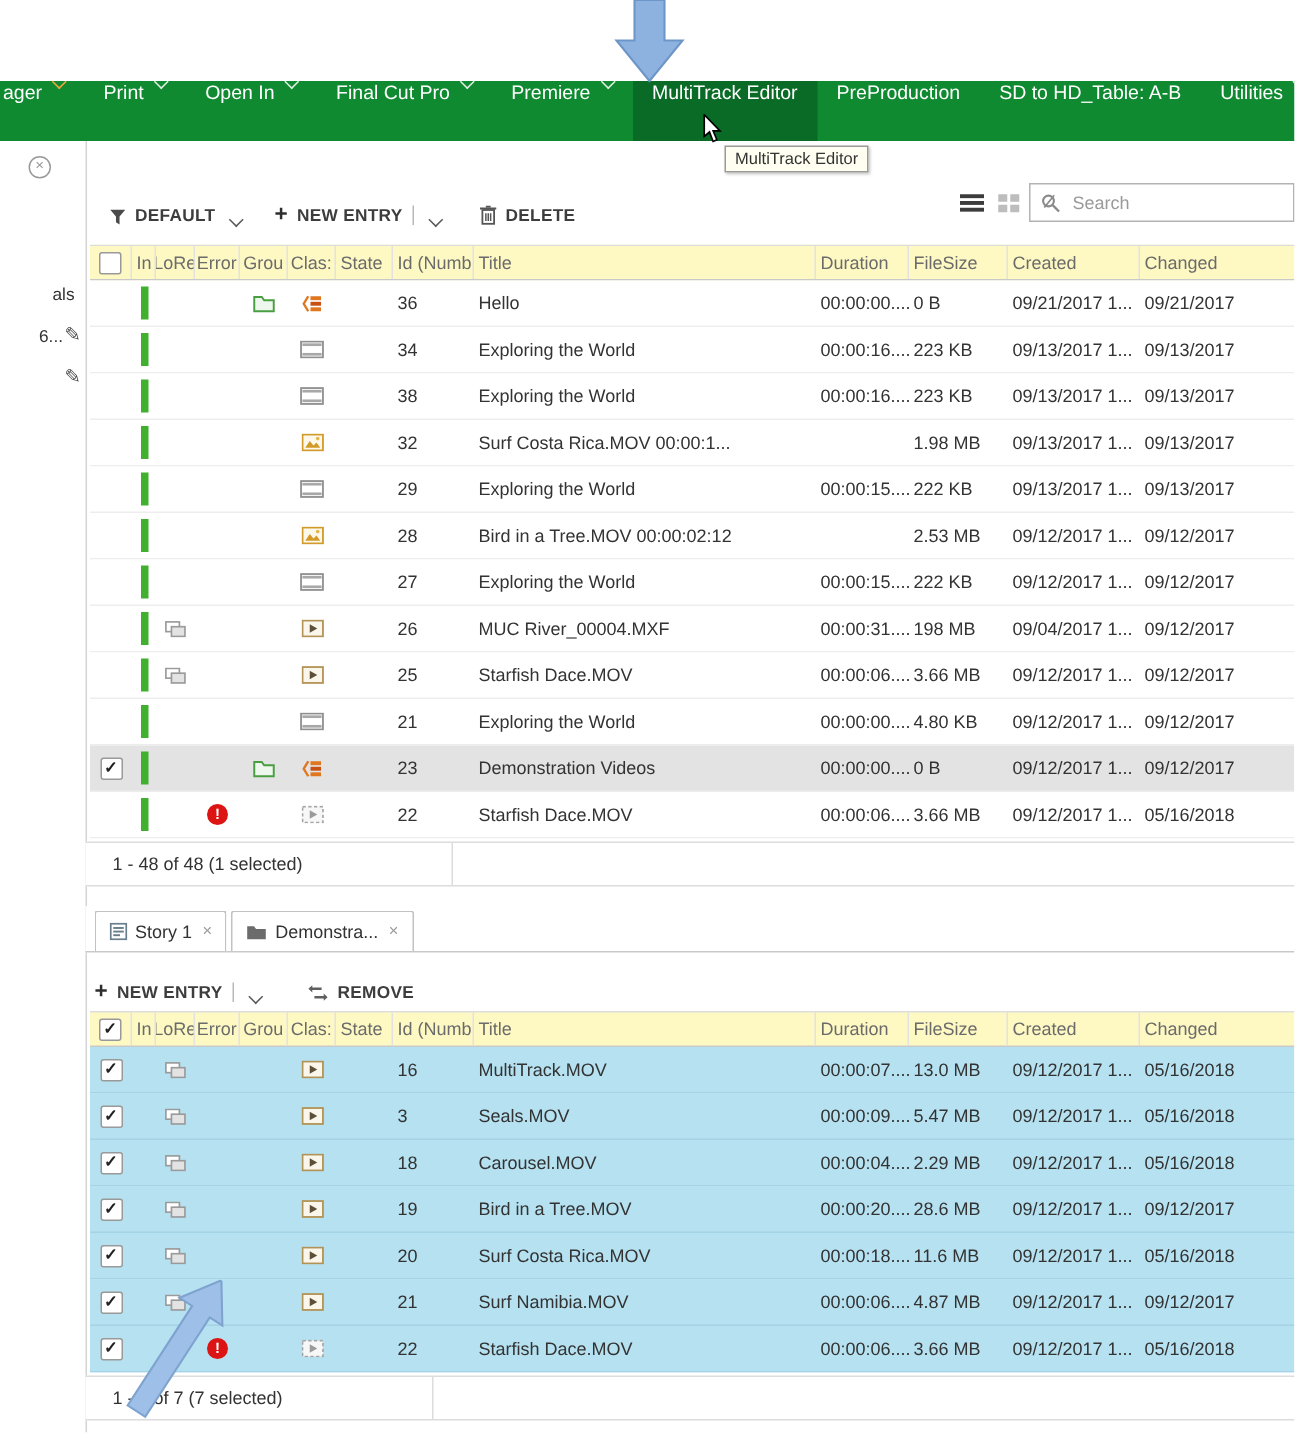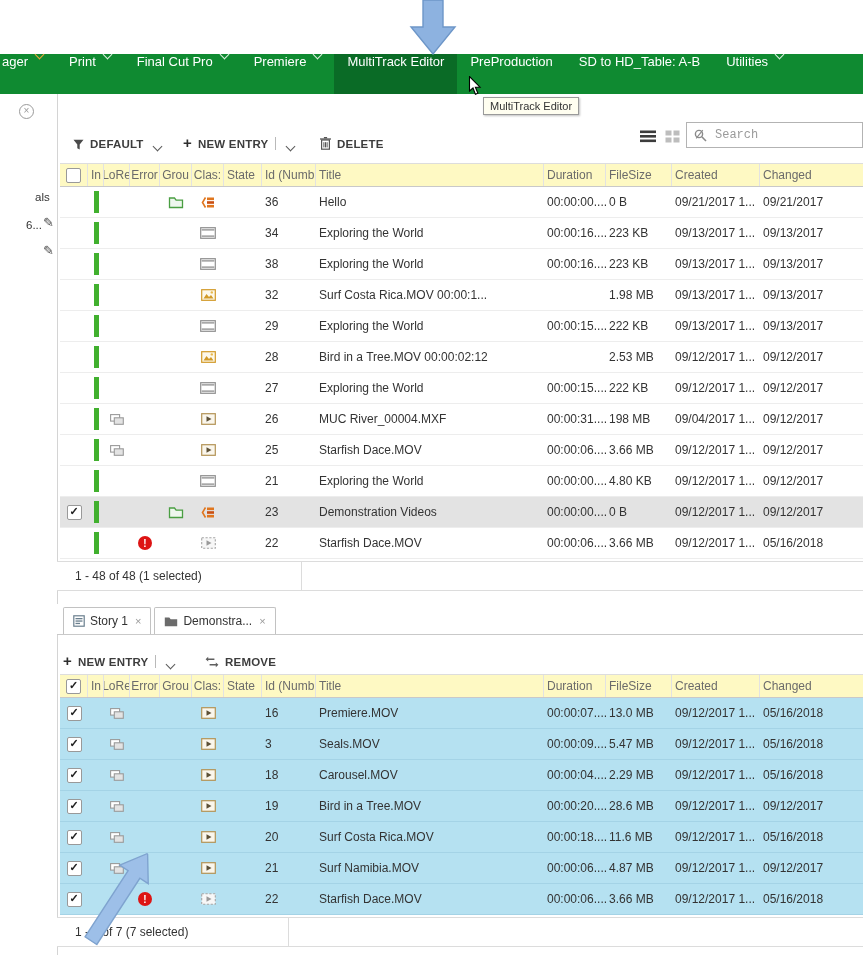--- a/index.html
+++ b/index.html
@@ -20,21 +20,21 @@
   .closec{position:absolute;left:19px;top:104px;width:15px;height:15px;border:1.2px solid #9a9a9a;border-radius:50%;color:#9a9a9a;font-size:10px;line-height:12px;text-align:center;cursor:pointer;box-sizing:border-box}
   .frag{position:absolute;font-size:11.5px;color:#333;white-space:nowrap}
   .pen{position:absolute;font-size:13px;color:#4a4a4a;cursor:pointer}
 
   
   .tbtn{position:absolute;display:flex;align-items:flex-end;gap:6px;height:26px;font-size:11.5px;font-weight:700;color:#3d3d3d;letter-spacing:.2px;cursor:pointer}
   .vsep{width:1px;height:13px;background:#b9b9b9;margin:0 1px}
   .plus{font-size:15px;font-weight:700;color:#2e2e2e;line-height:1}
   .viewbtn{position:absolute;top:129px;cursor:pointer}
   .search{position:absolute;left:686px;top:122px;width:177px;height:26px;border:1px solid #b3b3b3;background:#fff;display:flex;align-items:center;gap:6px;padding:0 7px;box-sizing:border-box}
-  .search input{border:0;outline:0;flex:1;font-size:12px;font-family:Liberation Mono, monospace;color:#333;background:transparent;min-width:10px}
+  .search input{border:0;outline:0;flex:1;font-size:12px;font-family:Liberation Sans, sans-serif;color:#333;background:transparent;min-width:10px}
   .search input::placeholder{color:#9a9a9a}
 
   
   .tbl{position:absolute;left:60px;width:803px;overflow:hidden;font-size:12px}
   .thead{display:flex;height:24px;background:#fef9c3;border-top:1px solid #ddd;border-bottom:1px solid #c9c9c9;box-sizing:border-box;color:#6b6b6b}
   .thead .cell{border-right:1px solid #e2e2e2}
   .trow{display:flex;height:31px;border-bottom:1px solid #ededed;box-sizing:border-box;background:#fff;cursor:pointer}
   .trow.gray{background:#e3e3e3}
   .trow.blue{background:#b5e1f1;border-bottom:1px solid #a4d3e6}
   .cell{flex:none;display:flex;align-items:center;padding:0 3px;box-sizing:border-box;overflow:hidden;white-space:nowrap}
@@ -77,20 +77,24 @@
 <div class="menubar" id="menubar">
     <div class="menu-item">
       <span>ager</span>
       <span class="chev accent"></span>
     </div>
     <div class="menu-item">
       <span>Print</span>
       <span class="chev"></span>
     </div>
     <div class="menu-item">
+      <span>Open In</span>
+      <span class="chev"></span>
+    </div>
+    <div class="menu-item">
       <span>Final Cut Pro</span>
       <span class="chev"></span>
     </div>
     <div class="menu-item">
       <span>Premiere</span>
       <span class="chev"></span>
     </div>
     <div class="menu-item active">
       <span>MultiTrack Editor</span>
     </div>
@@ -598,21 +602,21 @@
         <div class="cell c-clas">
           <span class="ic">
             <svg width="15" height="12" viewBox="0 0 15 12">
               <rect x="0.7" y="0.7" width="13.6" height="10.6" fill="#faf6ec" stroke="#b39355" stroke-width="1.2"></rect>
               <path d="M5.5 3.2 L10.5 6 L5.5 8.8 Z" fill="#5d5036"></path>
             </svg>
           </span>
         </div>
         <div class="cell c-state"></div>
         <div class="cell c-id">16</div>
-        <div class="cell c-title">Premiere.MOV</div>
+        <div class="cell c-title">MultiTrack.MOV</div>
         <div class="cell c-dur">00:00:07....</div>
         <div class="cell c-size">13.0 MB</div>
         <div class="cell c-created">09/12/2017 1...</div>
         <div class="cell c-changed">05/16/2018</div>
       </div>
       <div class="trow blue">
         <div class="cell c-sel">
           <span class="cb checked"></span>
         </div>
         <div class="cell c-in"></div>

